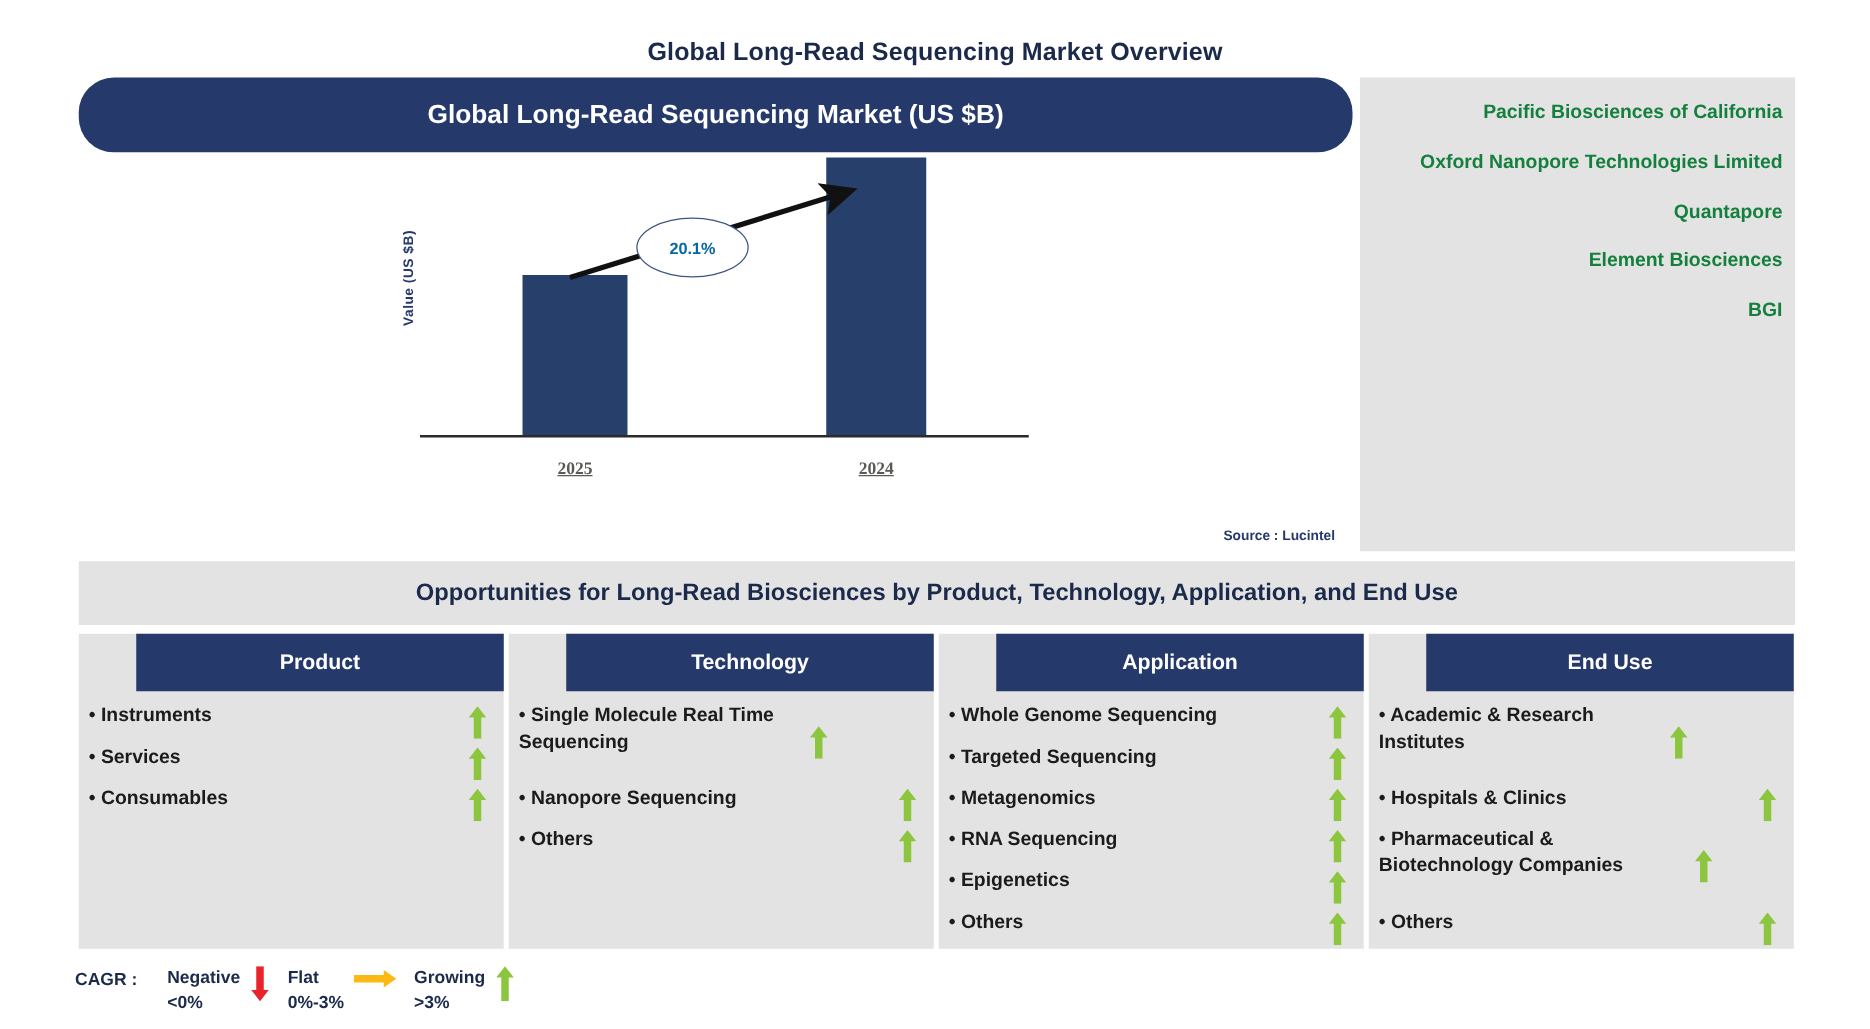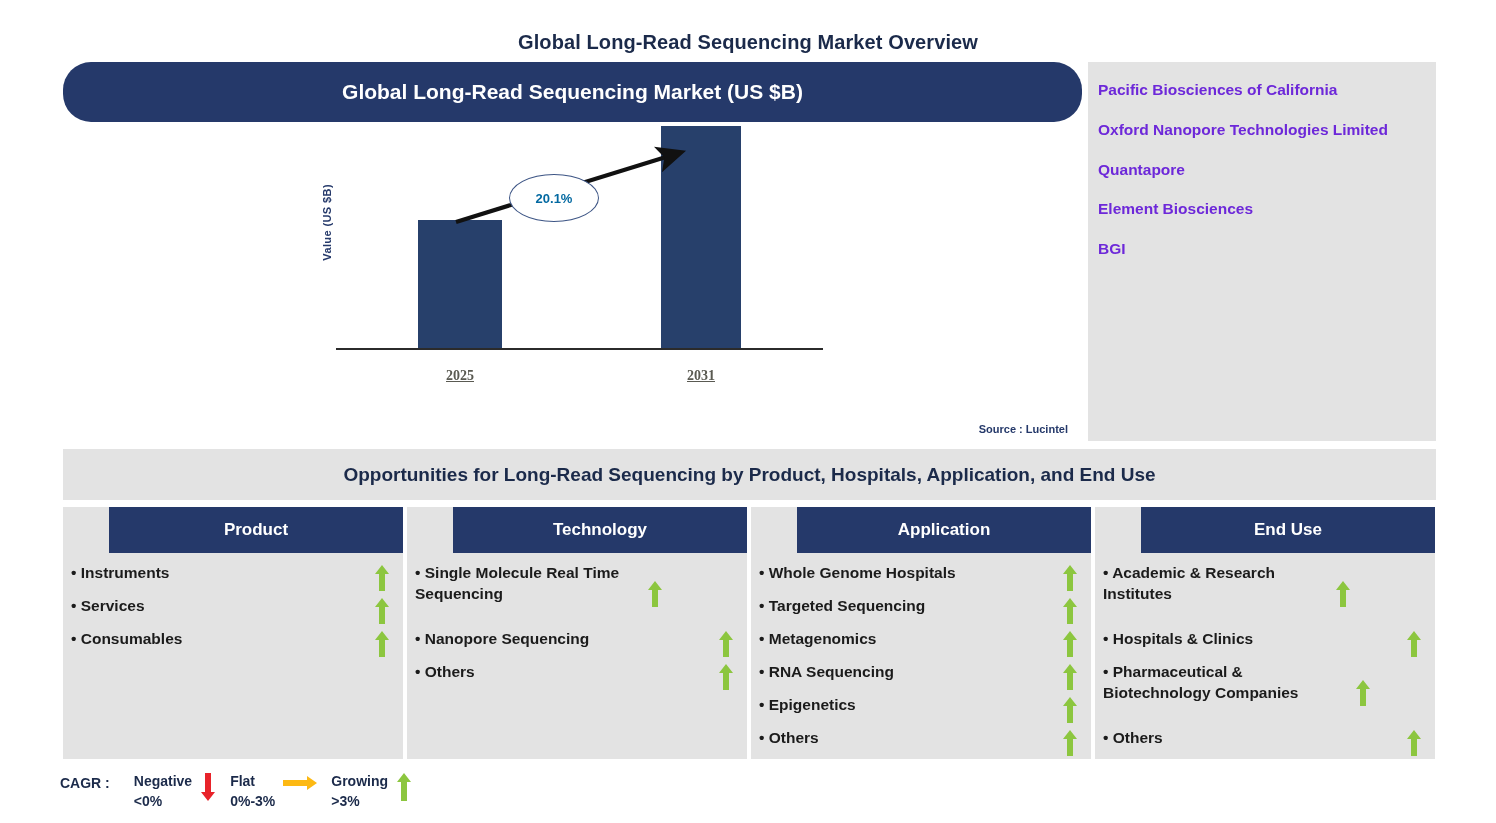--- a/index.html
+++ b/index.html
@@ -79,22 +79,22 @@
   }
   .players-card > .card-header {
     height: 62px; font-size: 16px; line-height: 1.3; text-align: center;
     padding: 0 14px;
   }
   .players-list {
     height: 317px; padding: 18px 10px 10px;
     display: flex; flex-direction: column; align-items: center;
   }
   .player {
-    font-size: 15.5px; font-weight: bold; color: #6d28d9;
-    text-align: left; line-height: 1.28;
+    font-size: 15.5px; font-weight: bold; color: #15803d;
+    text-align: right; line-height: 1.28;
     margin-bottom: 20px; width: 100%;
   }
 
   
   .opp-banner {
     position: absolute; left: 63px; top: 449px; width: 1373px; height: 51px;
     background: #e3e3e3;
     display: flex; align-items: center; justify-content: center;
     font-size: 19px; font-weight: bold; color: #1b2a4a;
   }
@@ -159,37 +159,37 @@
             <marker id="ah" markerWidth="7" markerHeight="7" refX="2" refY="3.2" orient="auto">
               <path d="M0,0 L7,3.2 L0,6.4 L1.6,3.2 z" fill="#111111"></path>
             </marker>
           </defs>
           <line x1="120" y1="100" x2="330" y2="35" stroke="#111111" stroke-width="4.2" marker-end="url(#ah)"></line>
         </svg>
         <div class="cagr-bubble">
           <span>20.1%</span>
         </div>
         <div class="tick tick-2025">2025</div>
-        <div class="tick tick-2031">2031</div>
+        <div class="tick tick-2031">2024</div>
       </div>
       <div class="source">Source : Lucintel</div>
     </div>
   </div>
 
   <div class="players-card">
     <div class="players-list">
       <div class="player">Pacific Biosciences of California</div>
       <div class="player">Oxford Nanopore Technologies Limited</div>
       <div class="player">Quantapore</div>
       <div class="player">Element Biosciences</div>
       <div class="player">BGI</div>
     </div>
   </div>
 
-  <div class="opp-banner">Opportunities for Long-Read Sequencing by Product, Hospitals, Application, and End Use</div>
+  <div class="opp-banner">Opportunities for Long-Read Biosciences by Product, Technology, Application, and End Use</div>
 
   <div class="columns">
 
     <div class="col col-0">
       <div class="card-header">Product</div>
       <div class="col-items">
         <div class="item">
           <div class="item-text">• Instruments</div>
           <div class="arrow-cell">
             <svg class="arrow-up" width="16" height="26" viewBox="0 0 16 26">
@@ -243,21 +243,21 @@
               </svg>
           </div>
         </div>
       </div>
     </div>
 
     <div class="col col-2">
       <div class="card-header">Application</div>
       <div class="col-items">
         <div class="item">
-          <div class="item-text">• Whole Genome Hospitals</div>
+          <div class="item-text">• Whole Genome Sequencing</div>
           <div class="arrow-cell">
             <svg class="arrow-up" width="16" height="26" viewBox="0 0 16 26">
                 <path d="M8 0 L15 9 L11 9 L11 26 L5 26 L5 9 L1 9 Z" fill="#8cc63f"></path>
               </svg>
           </div>
         </div>
         <div class="item">
           <div class="item-text">• Targeted Sequencing</div>
           <div class="arrow-cell">
             <svg class="arrow-up" width="16" height="26" viewBox="0 0 16 26">

